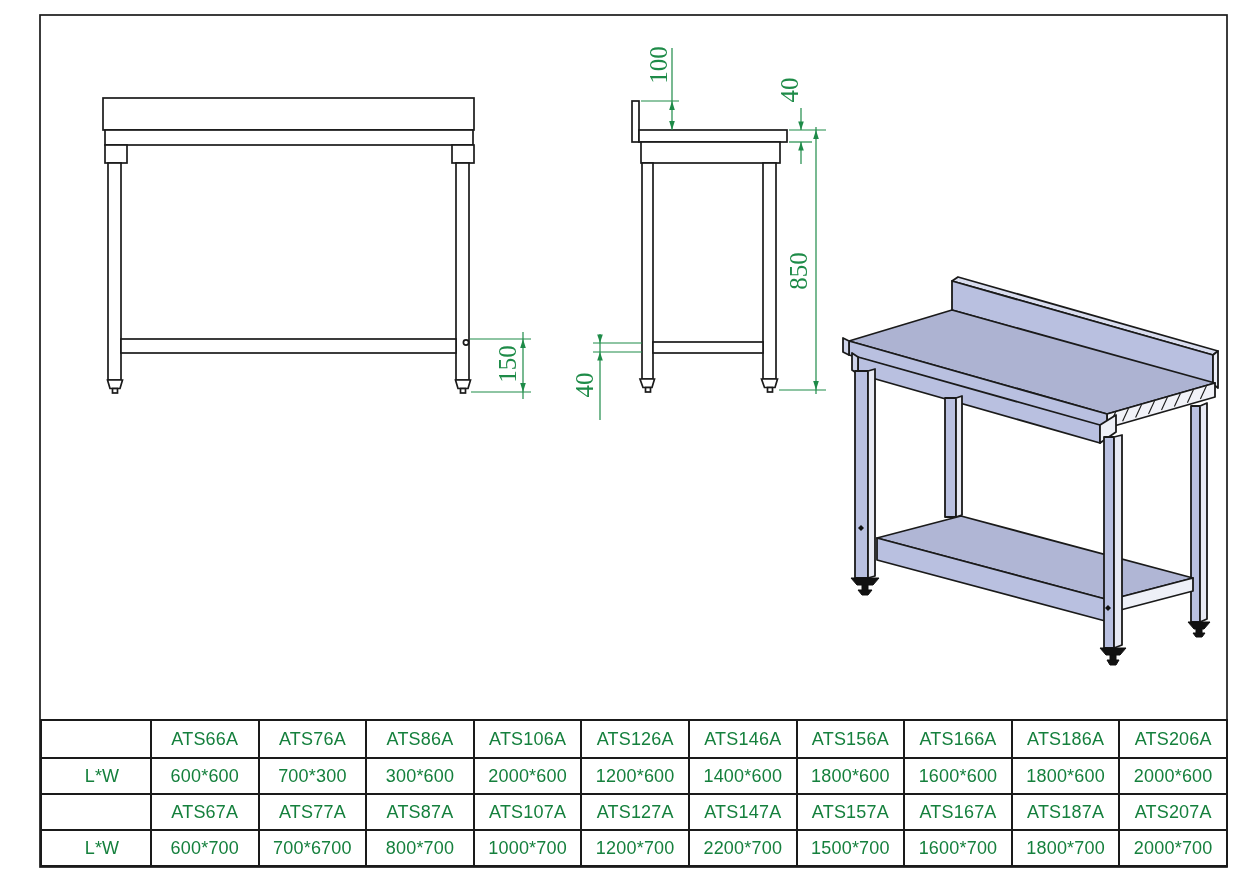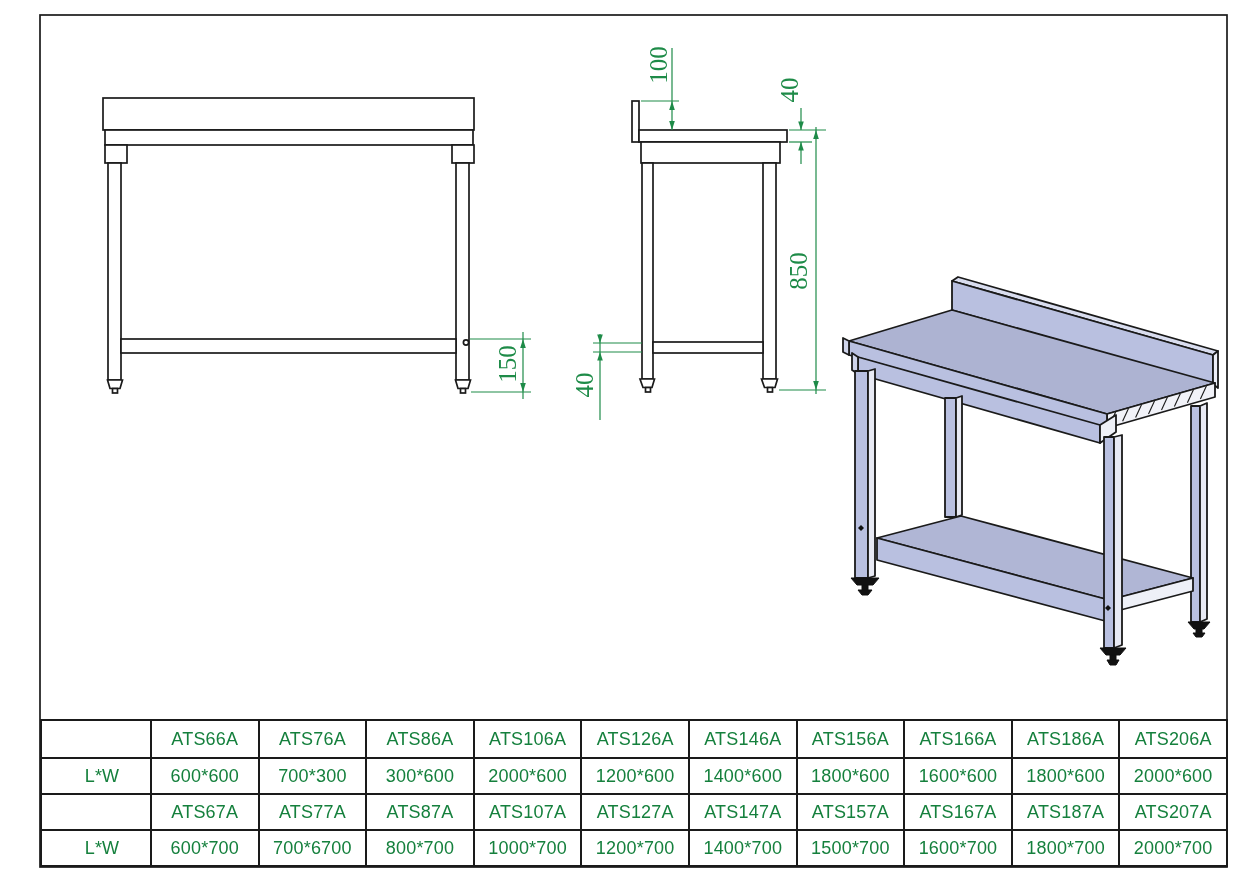--- a/index.html
+++ b/index.html
@@ -199,20 +199,20 @@
     <div class="c">ATS167A</div>
     <div class="c">ATS187A</div>
     <div class="c">ATS207A</div>
 
     <div class="c">L*W</div>
     <div class="c">600*700</div>
     <div class="c">700*6700</div>
     <div class="c">800*700</div>
     <div class="c">1000*700</div>
     <div class="c">1200*700</div>
-    <div class="c">1400*700</div>
+    <div class="c">2200*700</div>
     <div class="c">1500*700</div>
     <div class="c">1600*700</div>
     <div class="c">1800*700</div>
     <div class="c">2000*700</div>
   </div>
 
 </div>
 
 </body></html>

